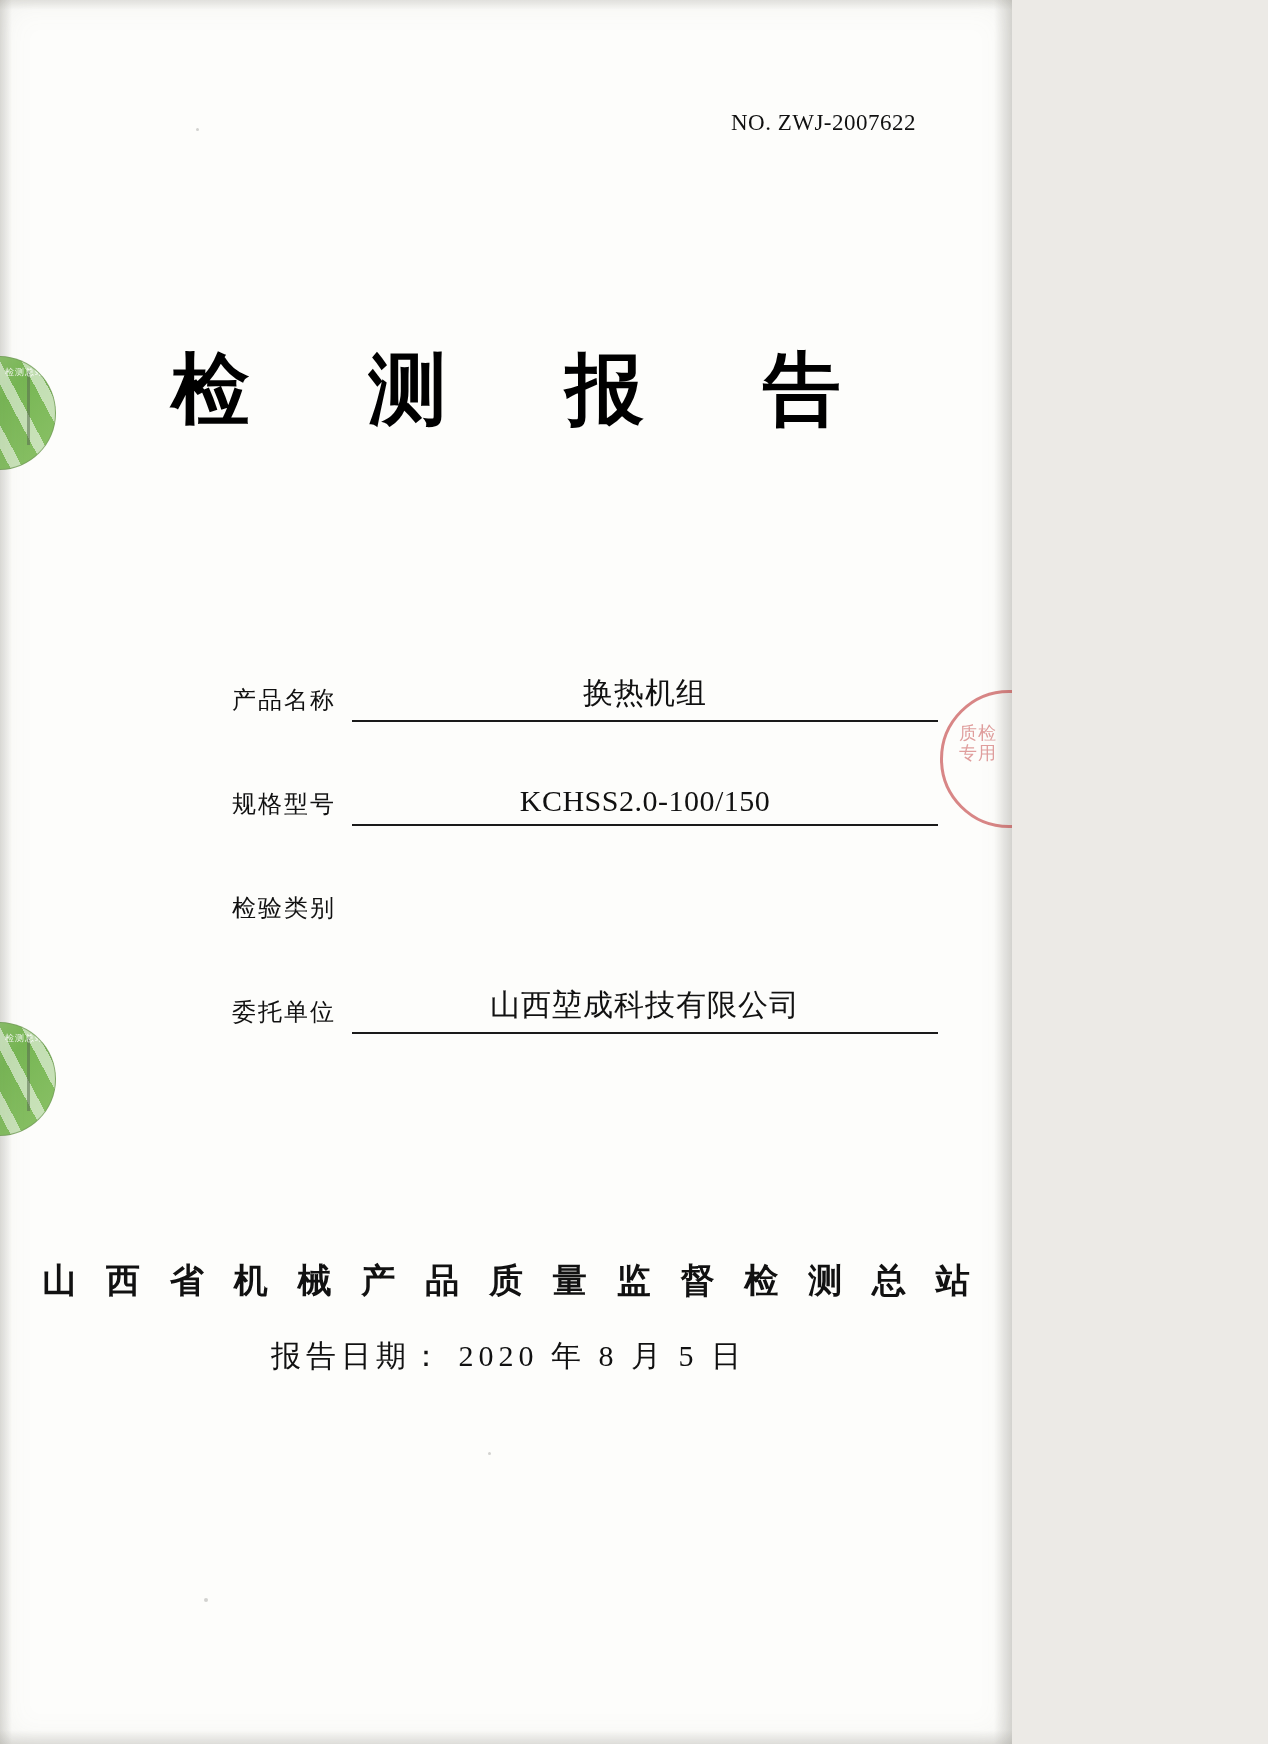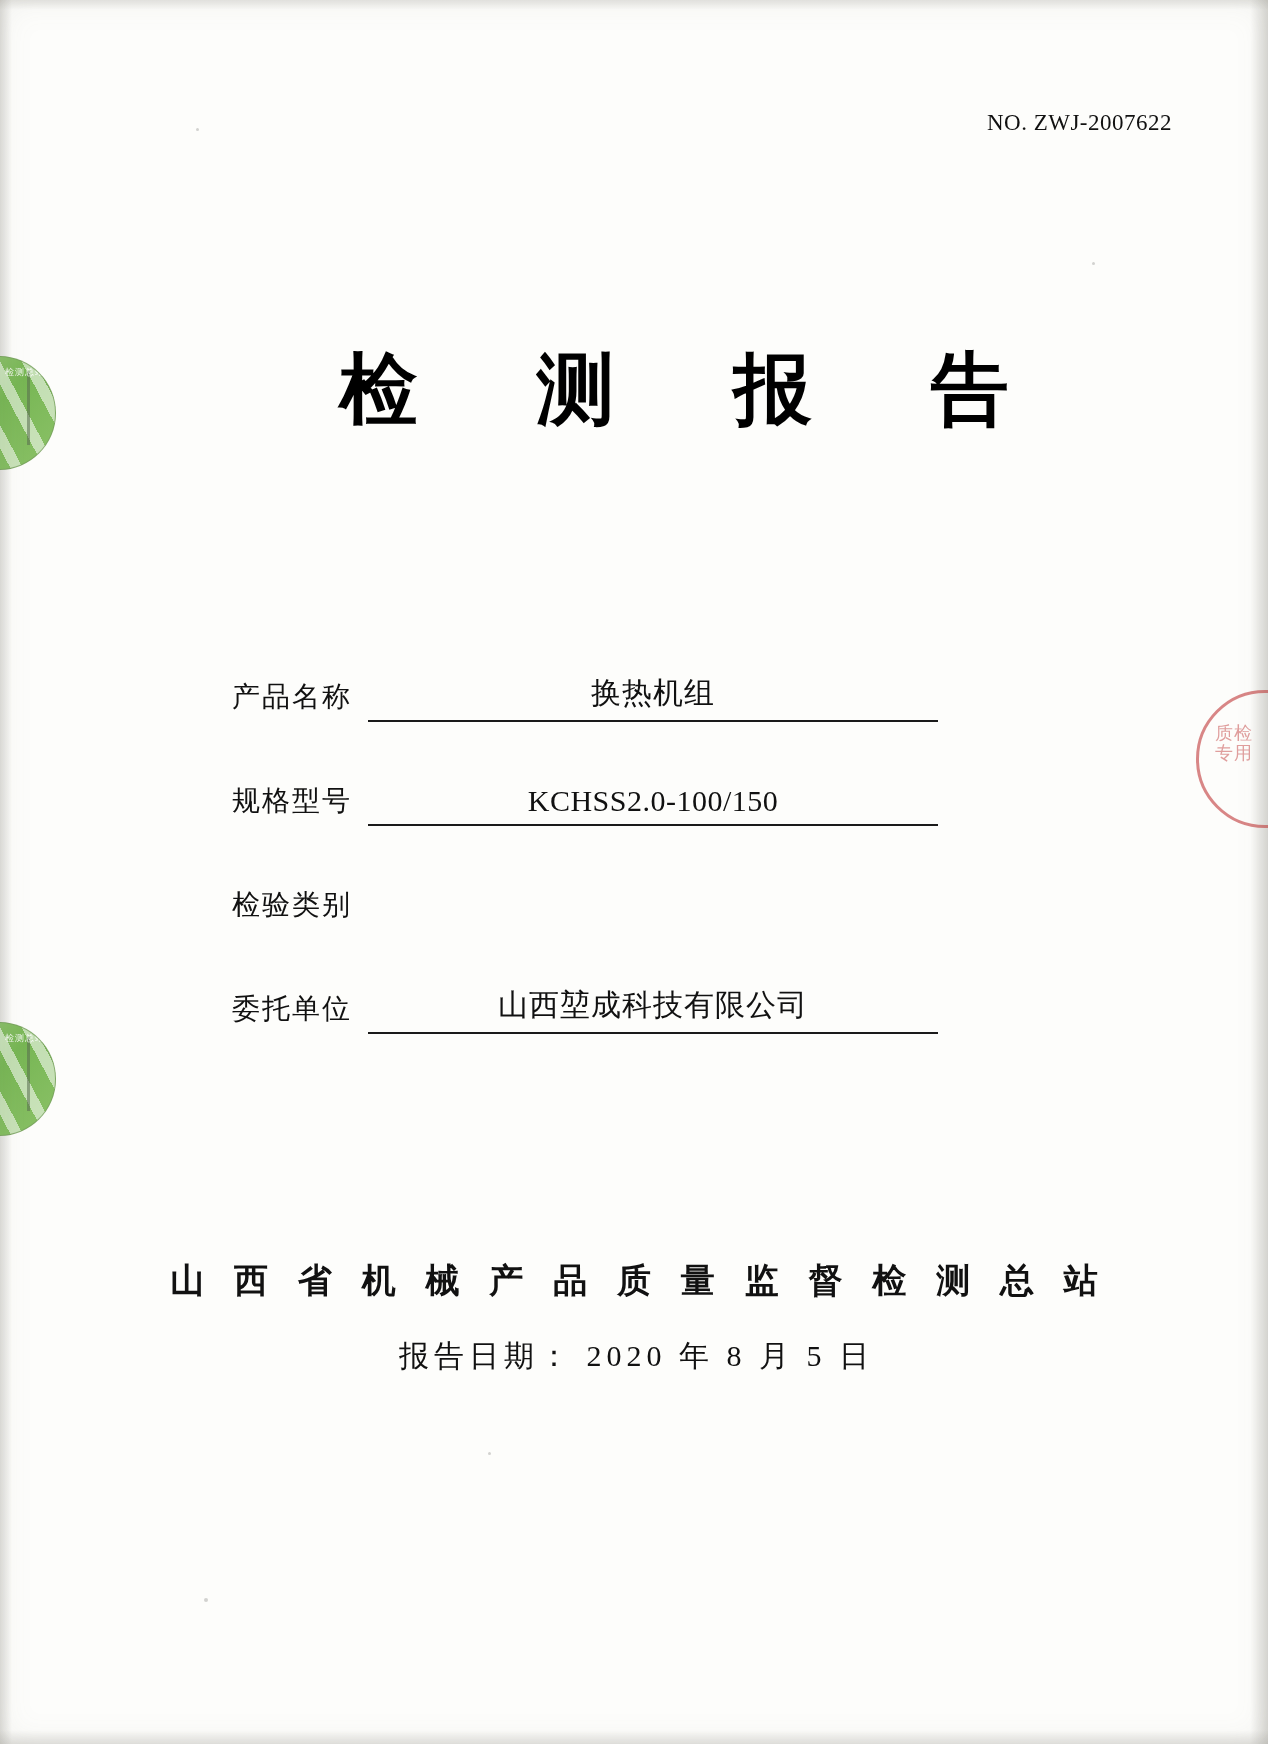--- a/index.html
+++ b/index.html
@@ -2,21 +2,21 @@
 <html lang="zh"><head>
 <meta charset="utf-8">
 <style>
   html, body {
     margin: 0;
     padding: 0;
     background: #eceae6;
   }
   .page {
     position: relative;
-    width: 1268px;
+    width: 1012px;
     height: 1744px;
     background: #fdfdfb;
     overflow: hidden;
     font-family: "Liberation Serif", "DejaVu Serif", serif;
     color: #111;
   }
   
   .page::after {
     content: "";
     position: absolute;
@@ -63,36 +63,35 @@
     top: 338px;
     left: 0;
     width: 100%;
     text-align: center;
     font-family: "DejaVu Sans", "Liberation Sans", sans-serif;
     font-weight: bold;
     font-size: 78px;
     letter-spacing: 46px;
     text-indent: 46px;
     color: #000;
-    padding-left: 40px;
   }
 
   .fields {
     position: absolute;
     top: 618px;
     left: 232px;
     width: 706px;
   }
   .field-row {
     display: flex;
     align-items: flex-end;
     height: 104px;
   }
   .field-label {
-    font-size: 28px;
+    font-size: 24px;
     letter-spacing: 2px;
     white-space: nowrap;
     padding-bottom: 6px;
     font-family: Liberation Serif, serif;
     margin-top: 41px;
   }
   .field-value {
     flex: 1;
     margin-left: 16px;
     border-bottom: 2px solid #1a1a1a;

